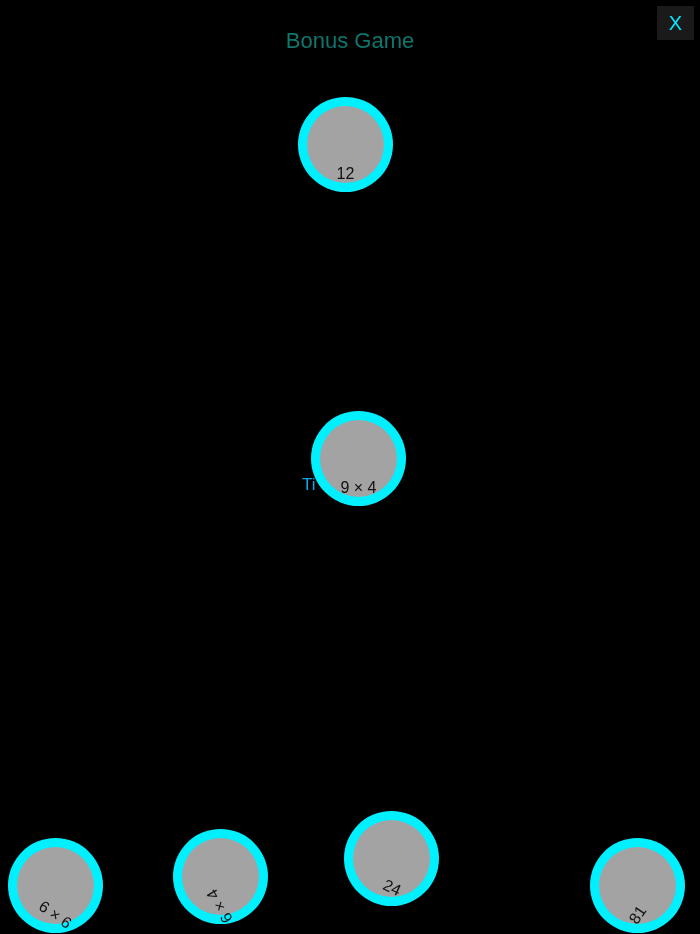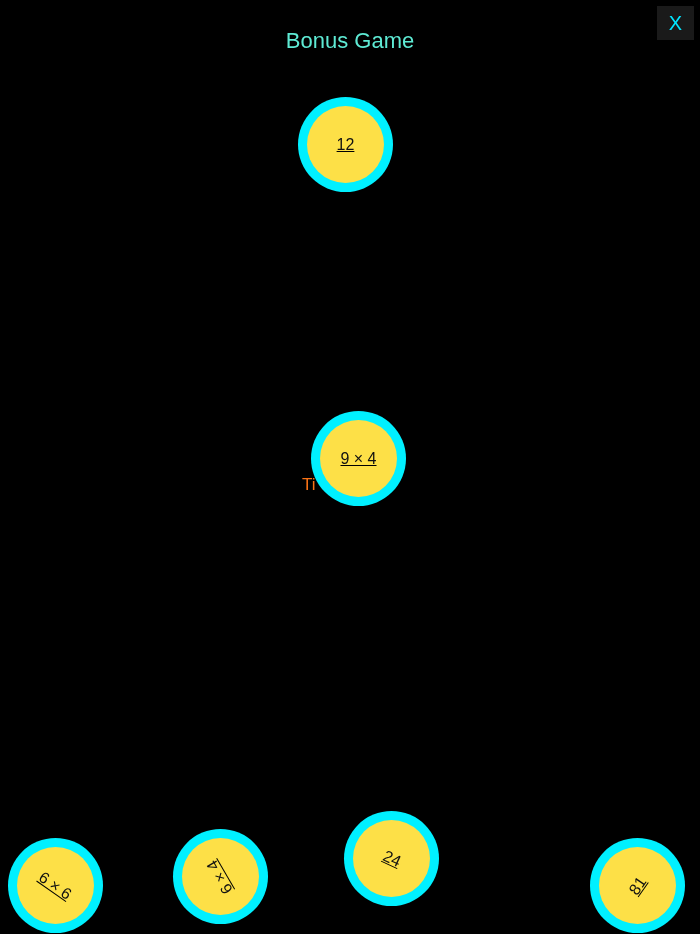--- a/index.html
+++ b/index.html
@@ -3,41 +3,41 @@
   <meta charset="utf-8">
   <style>
     html, body { margin: 0; padding: 0; }
     body {
       width: 700px; height: 934px; background: #000000;
       position: relative; overflow: hidden;
       font-family: "Liberation Sans", sans-serif;
     }
     .title {
       position: absolute; left: 0; top: 28px; width: 700px;
-      text-align: center; color: #5eead4; font-size: 22px;
+      text-align: center; color: #0f766e; font-size: 22px;
     }
     .close-btn {
       position: absolute; left: 657px; top: 6px; width: 37px; height: 34px;
       background: #1a1a1a; color: #00e5ff; font-size: 20px;
       display: flex; align-items: center; justify-content: center;
       cursor: pointer;
     }
     .hidden-text {
-      position: absolute; color: #f97316; font-size: 17px; white-space: nowrap;
+      position: absolute; color: #0ea5e9; font-size: 17px; white-space: nowrap;
     }
     .ball {
       position: absolute; width: 95px; height: 95px; border-radius: 50%;
       background: #00f0ff; box-sizing: border-box;
       display: flex; align-items: center; justify-content: center;
       cursor: pointer;
     }
     .ball .inner {
       width: 77px; height: 77px; border-radius: 50%;
-      background: #fde047;
-      display: flex; align-items: center; justify-content: center; text-decoration: underline;
+      background: #a3a3a3;
+      display: flex; align-items: flex-end; justify-content: center;
     }
     .ball .label {
       color: #111111; font-size: 16px; white-space: nowrap;
     }
   </style>
 </head>
 <body>
 
 <div class="title">Bonus Game</div>
 

